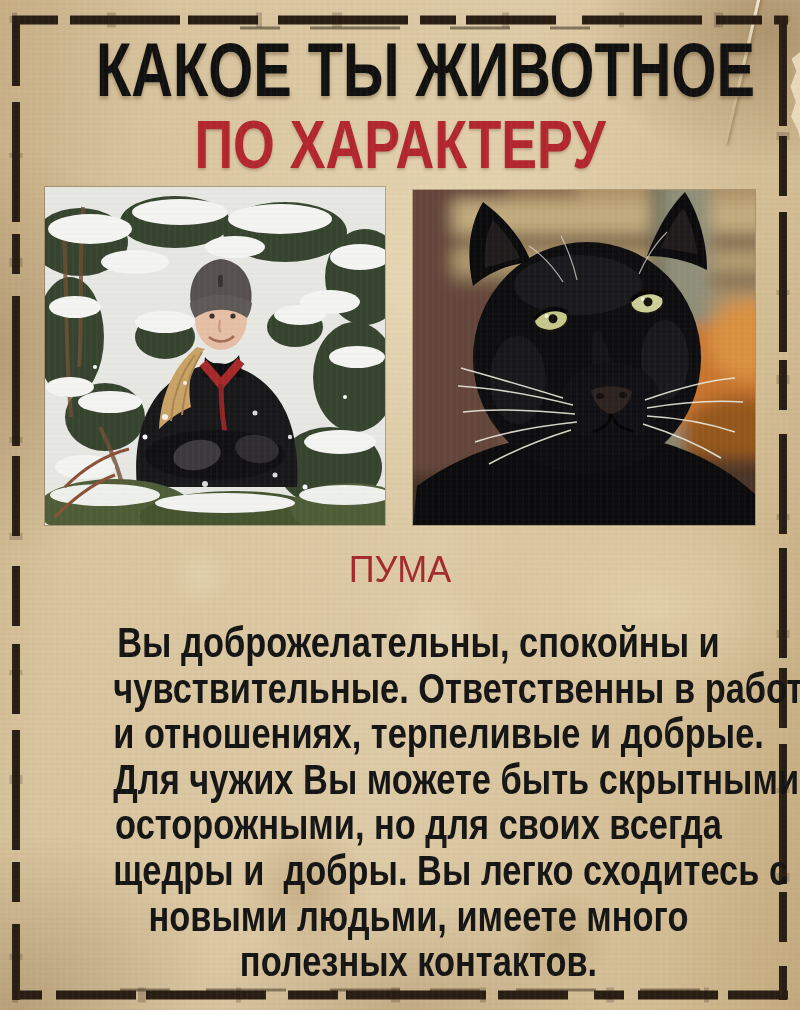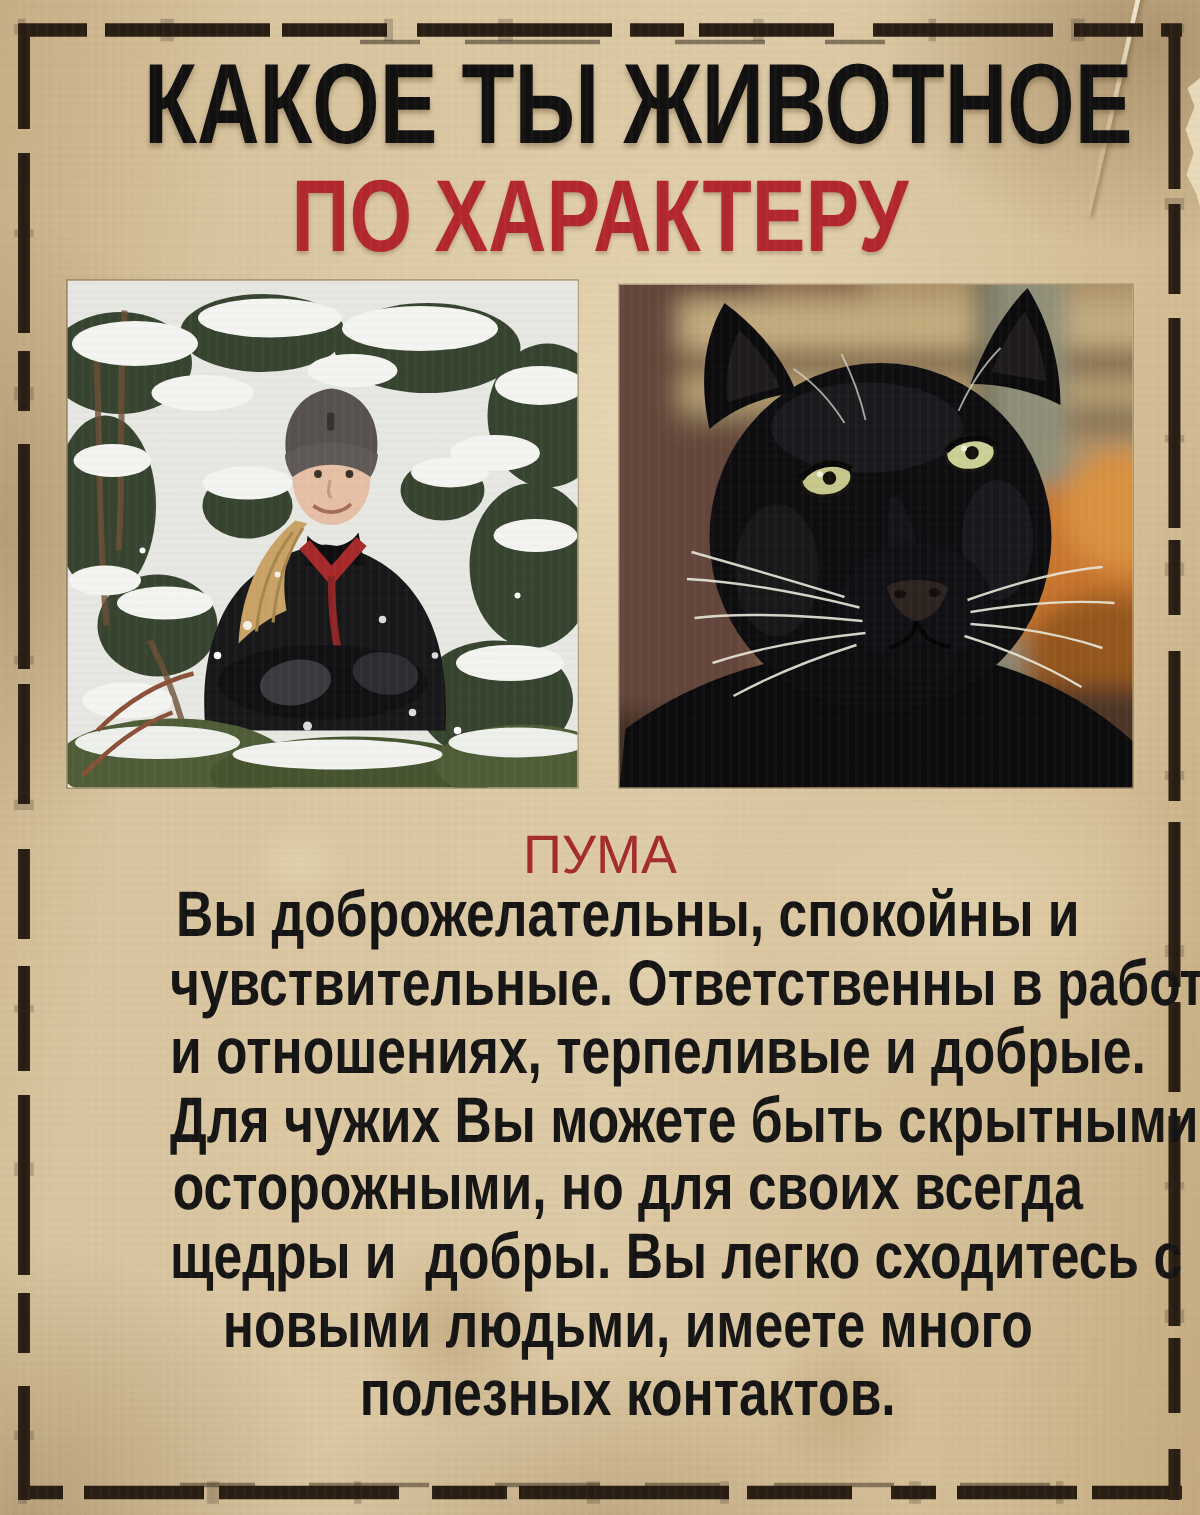--- a/index.html
+++ b/index.html
@@ -61,21 +61,21 @@
   .photo{position:absolute;z-index:20;box-shadow:0 0 0 1px rgba(90,70,45,0.35);}
   .photo svg{display:block;}
   .photo-left{left:45px;top:187px;width:340px;height:338px;}
   .photo-right{left:413px;top:190px;width:342px;height:335px;}
 
   .animal{
     position:absolute;top:542px;left:0;right:0;margin:0;z-index:20;
     text-align:center;font-weight:normal;font-size:36px;line-height:56px;
     color:#a42b2d;white-space:pre;
   }
-  .description{position:absolute;top:588px;left:0;right:0;z-index:20;padding-left:37px;}
+  .description{position:absolute;top:620px;left:0;right:0;z-index:20;padding-left:37px;}
   .body-line{
     text-align:center;font-weight:bold;font-size:43px;line-height:45.6px;
     color:#141414;transform:scaleX(0.80);transform-origin:50% 50%;white-space:pre;
   }
 </style>
 </head>
 <body>
 
 <div class="poster">
 

